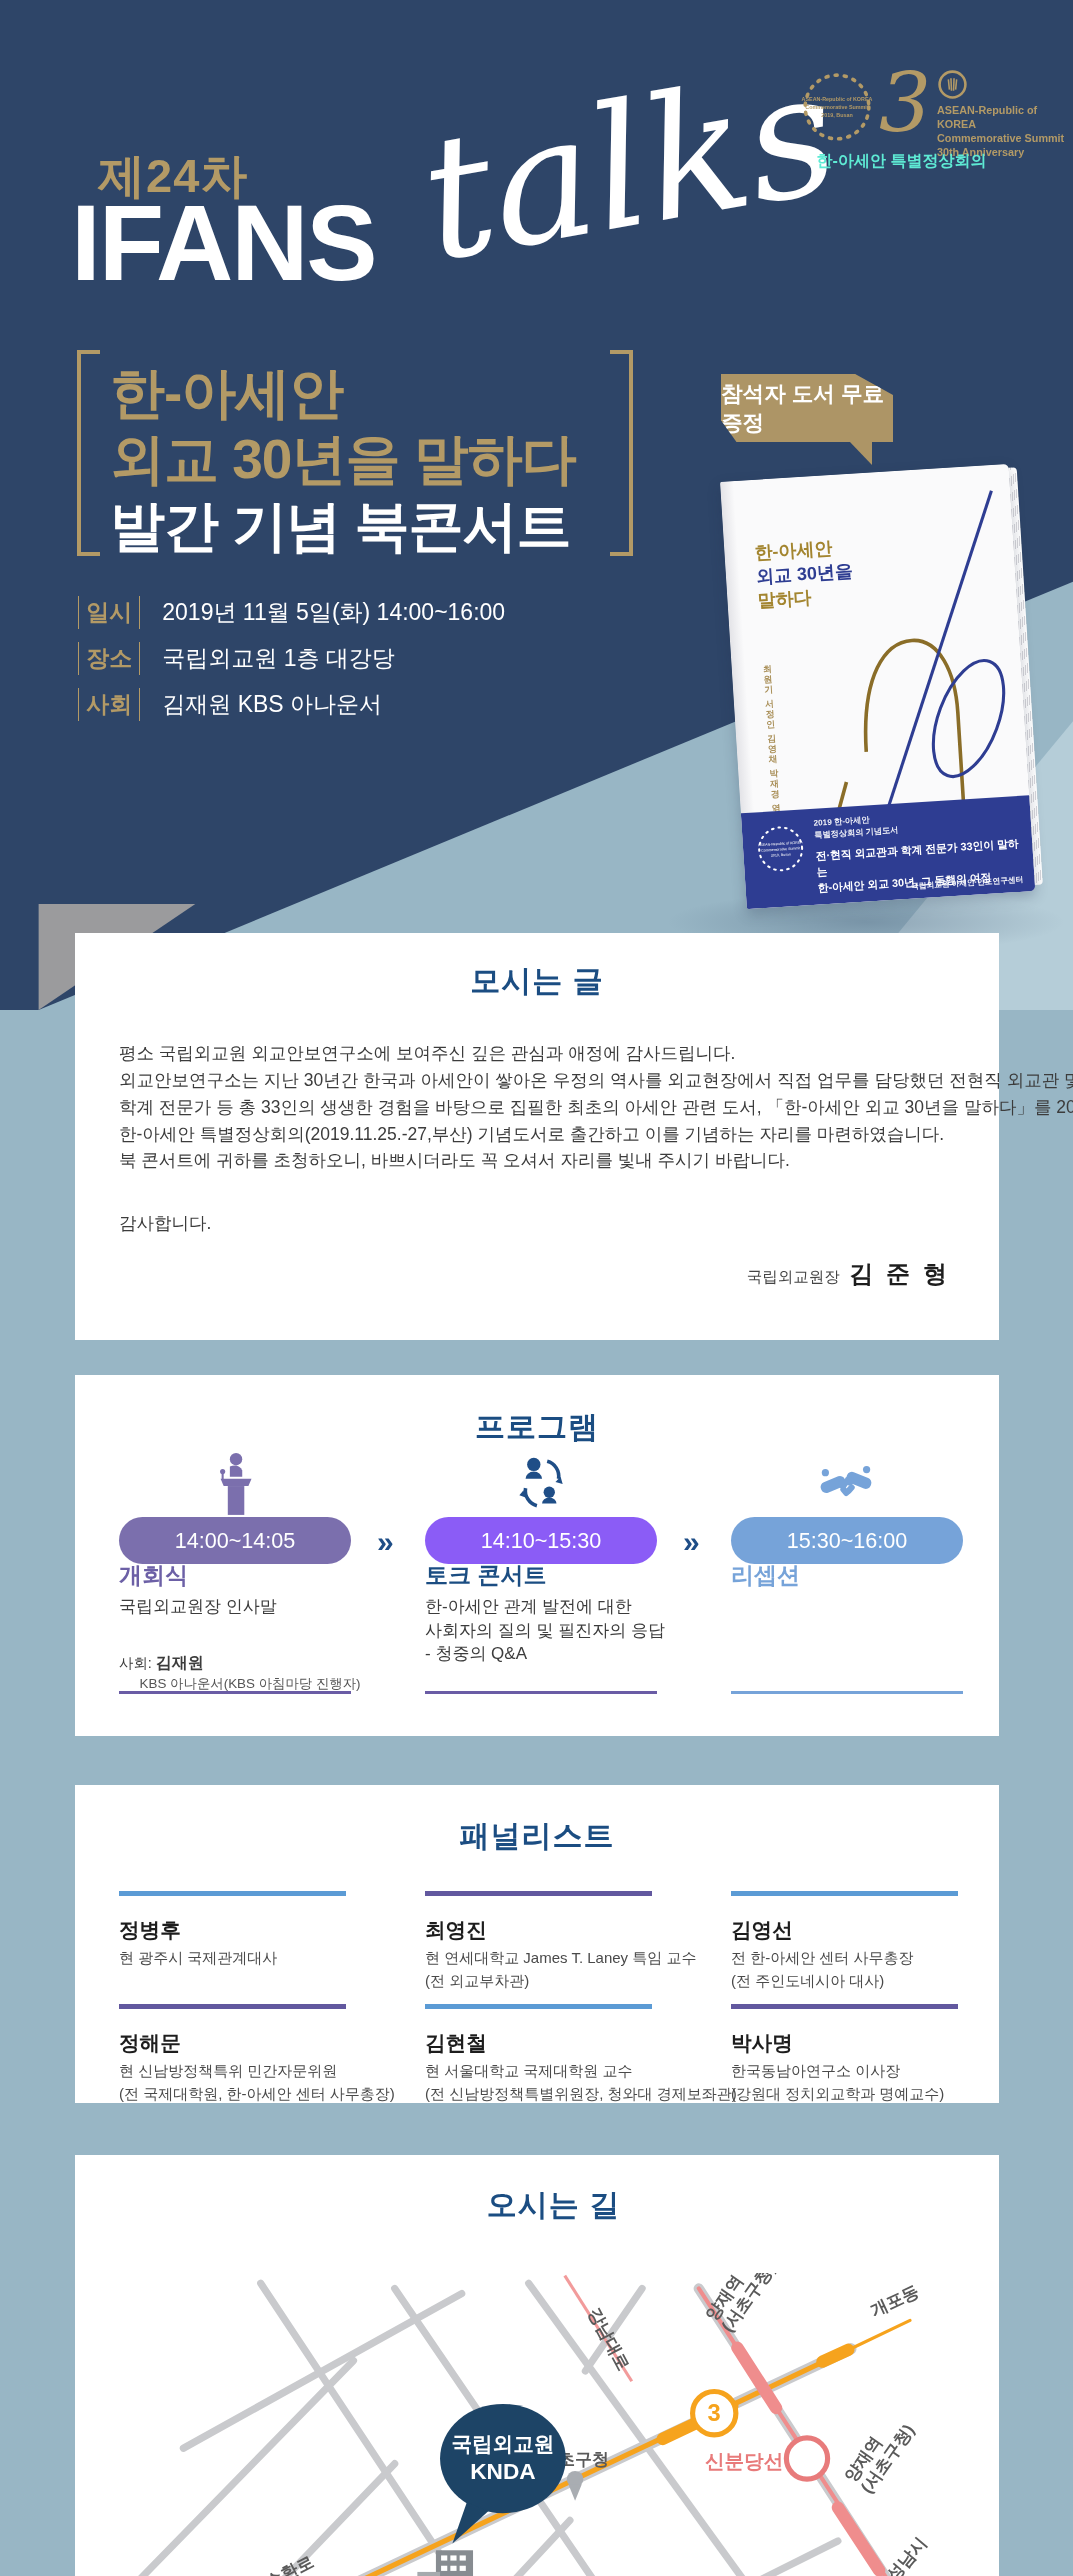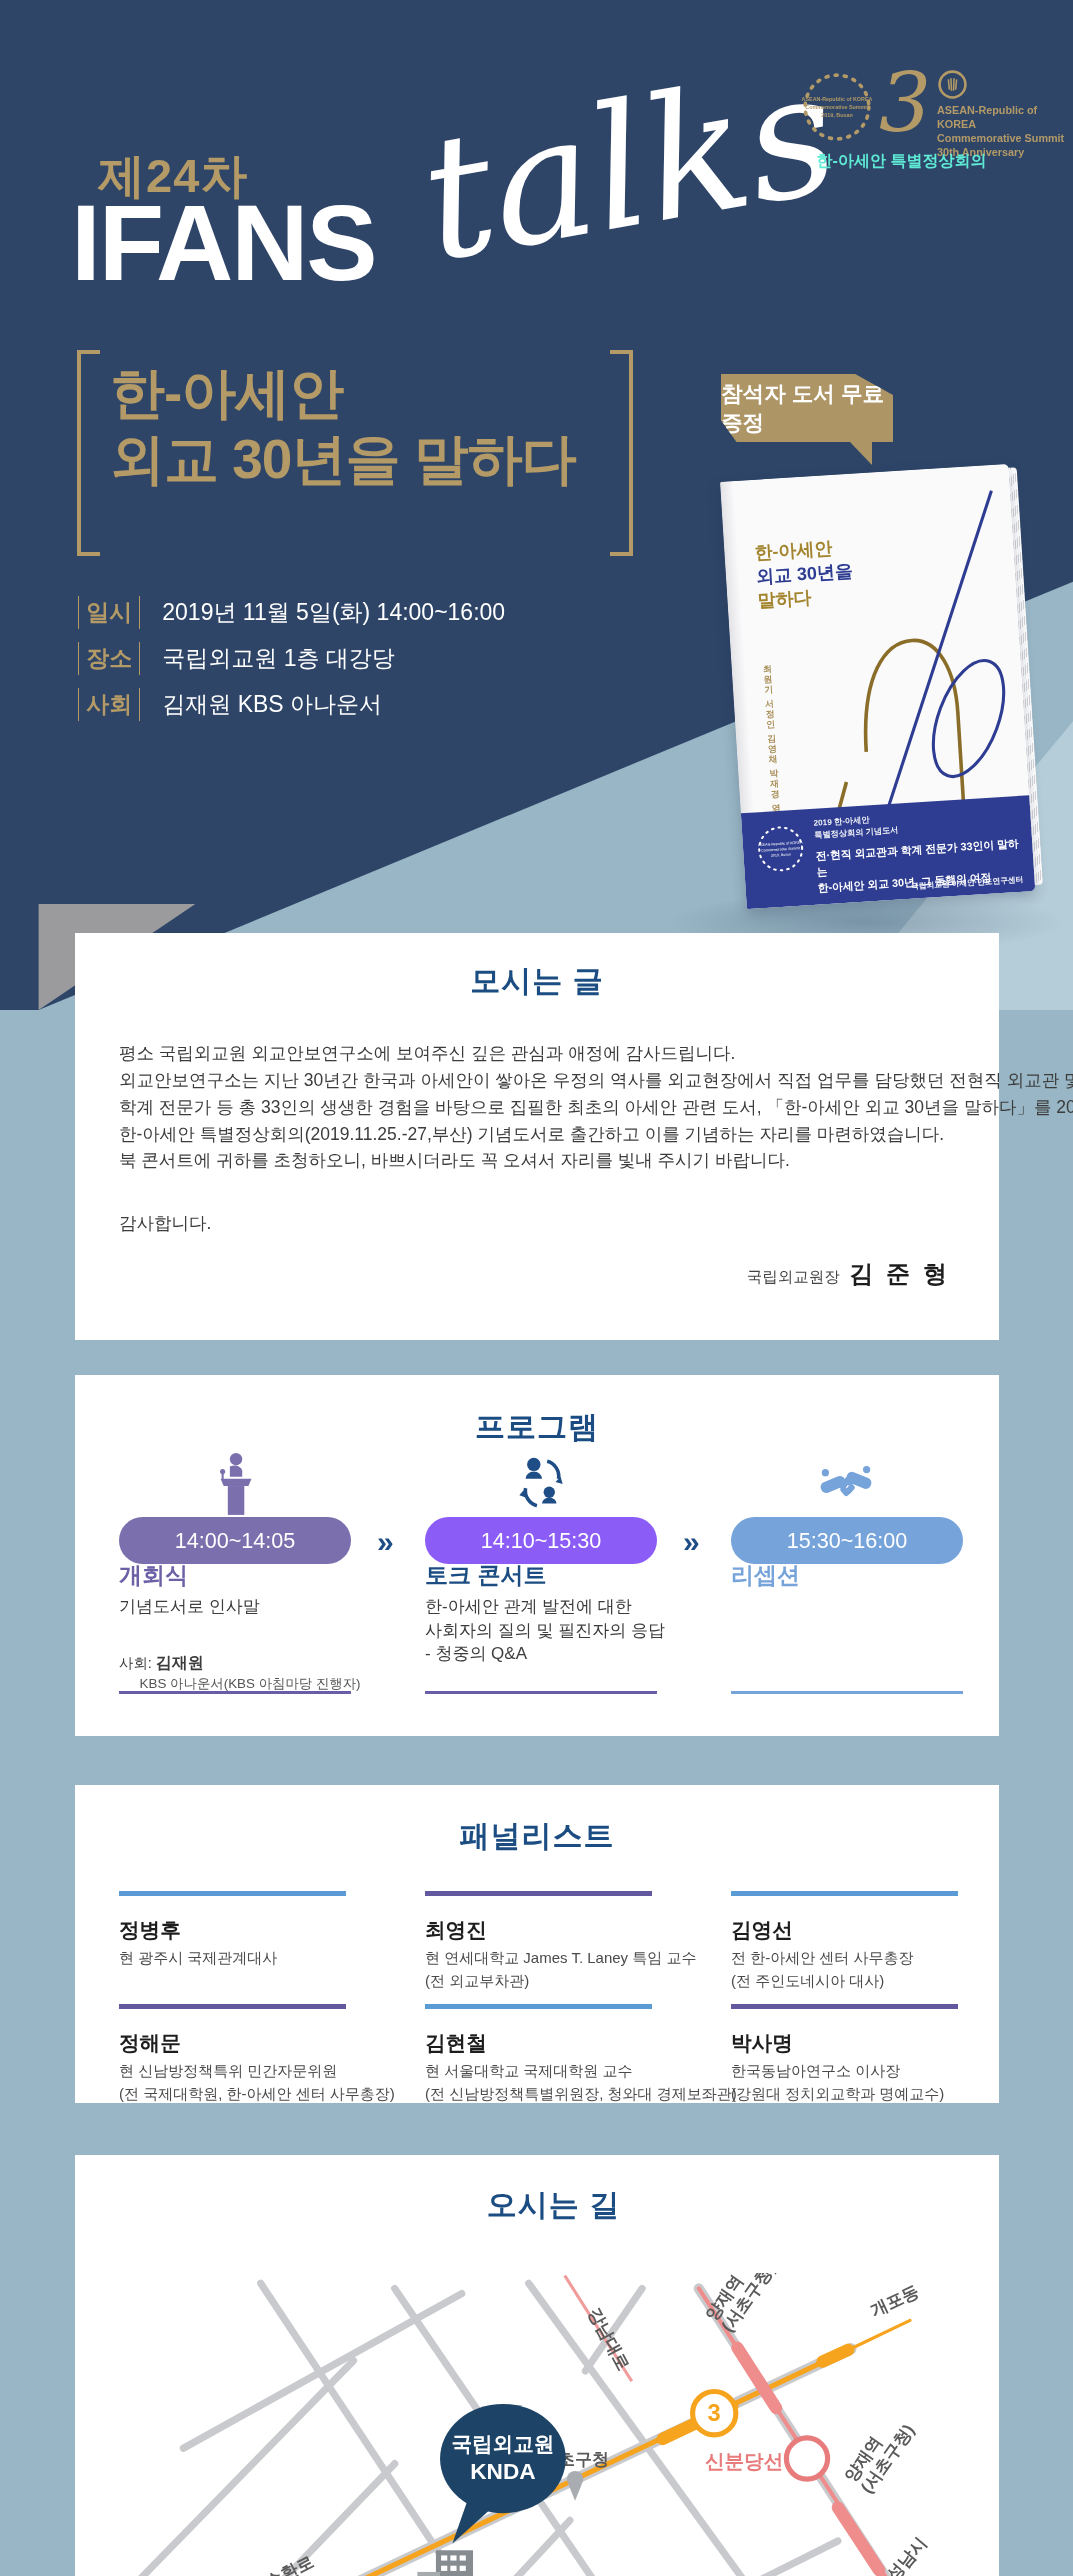--- a/index.html
+++ b/index.html
@@ -125,20 +125,21 @@
       <div>Commemorative Summit</div>
       <div>30th Anniversary</div>
     </div>
     <div id="summit-caption">한-아세안 특별정상회의</div>
 
     <div id="bracket-block">
       <div class="bk bk-l"></div>
       <div class="bk bk-r"></div>
       <div class="t gold" style="top:7.2px;">한-아세안</div>
       <div class="t gold" style="top:73px;">외교 30년을 말하다</div>
+      <div class="t" style="top:140px; color:#ffffff;">발간 기념 북콘서트</div>
     </div>
 
     <div class="info-row" style="top:596px;">
       <span class="info-label">일시</span>
       <span class="info-value">2019년 11월 5일(화) 14:00~16:00</span>
     </div>
     <div class="info-row" style="top:642px;">
       <span class="info-label">장소</span>
       <span class="info-value">국립외교원 1층 대강당</span>
     </div>
@@ -209,21 +210,21 @@
           <circle cx="68" cy="14" r="12"></circle>
           <path d="M56,28 C66,24 76,26 80,36 L80,48 L56,48 Z"></path>
           <path d="M38,52 L98,52 L92,66 L44,66 Z"></path>
           <rect x="52" y="66" width="32" height="56"></rect>
           <rect x="40" y="40" width="4" height="14"></rect>
             <circle cx="42" cy="38" r="5"></circle>
         </g>
       </svg>
       <div class="pill pill-purple">14:00~14:05</div>
       <div class="pc-title pc-t1">개회식</div>
-      <div class="pc-line" style="top:220px;">기념도서로 인사말</div>
+      <div class="pc-line" style="top:220px;">국립외교원장 인사말</div>
       <div class="pc-mod">
         <span>사회:</span>
         <b>김재원</b>
       </div>
       <div class="pc-moddesc">KBS 아나운서(KBS 아침마당 진행자)</div>
       <div class="pc-rule rule-purple"></div>
     </div>
 
     <span class="chev" style="left:302px;">»</span>
 

